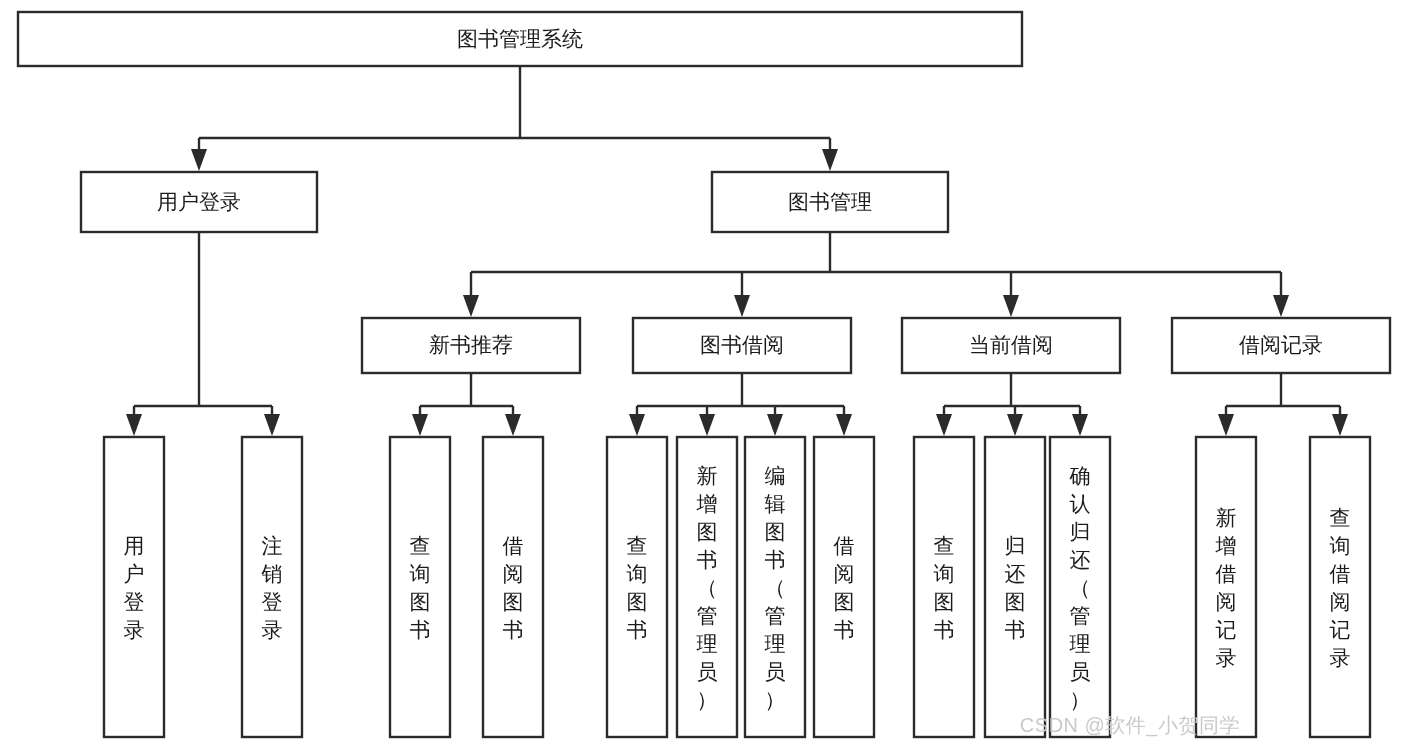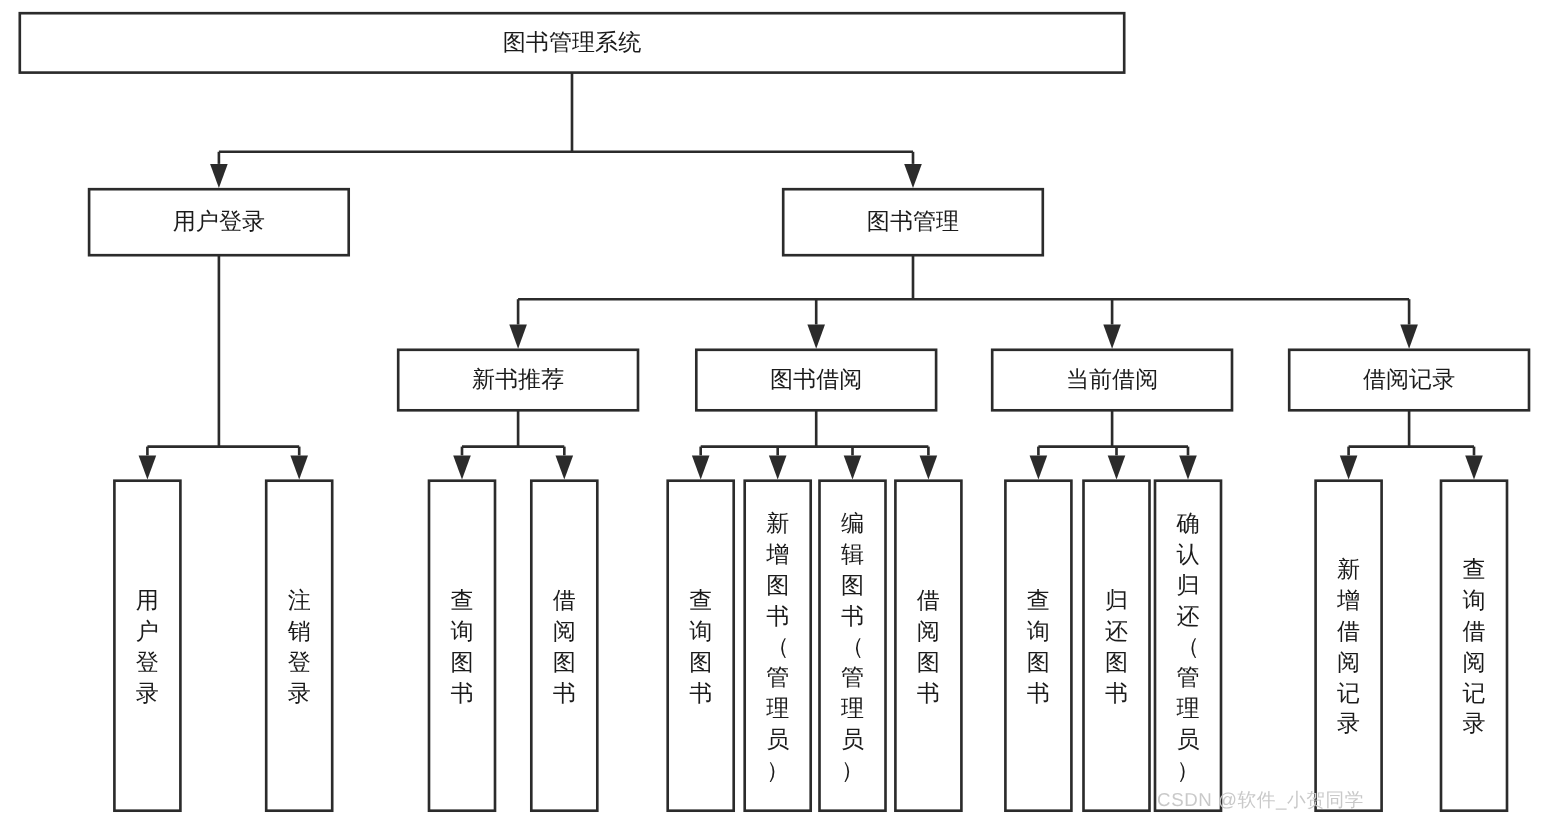--- a/index.html
+++ b/index.html
@@ -52,21 +52,21 @@
   }
   .edge-arrow {
     fill: #2b2b2b;
     stroke: none;
   }
   .watermark {
     position: absolute;
     right: 8px;
     bottom: 8px;
     font-family: "Liberation Sans", "DejaVu Sans", sans-serif;
-    font-size: 17px;
+    font-size: 20px;
     color: #c9c9c9;
     white-space: nowrap;
     letter-spacing: 0.5px;
     pointer-events: none;
   }
 </style>
 </head>
 <body>
 
 <div id="diagram-root">

